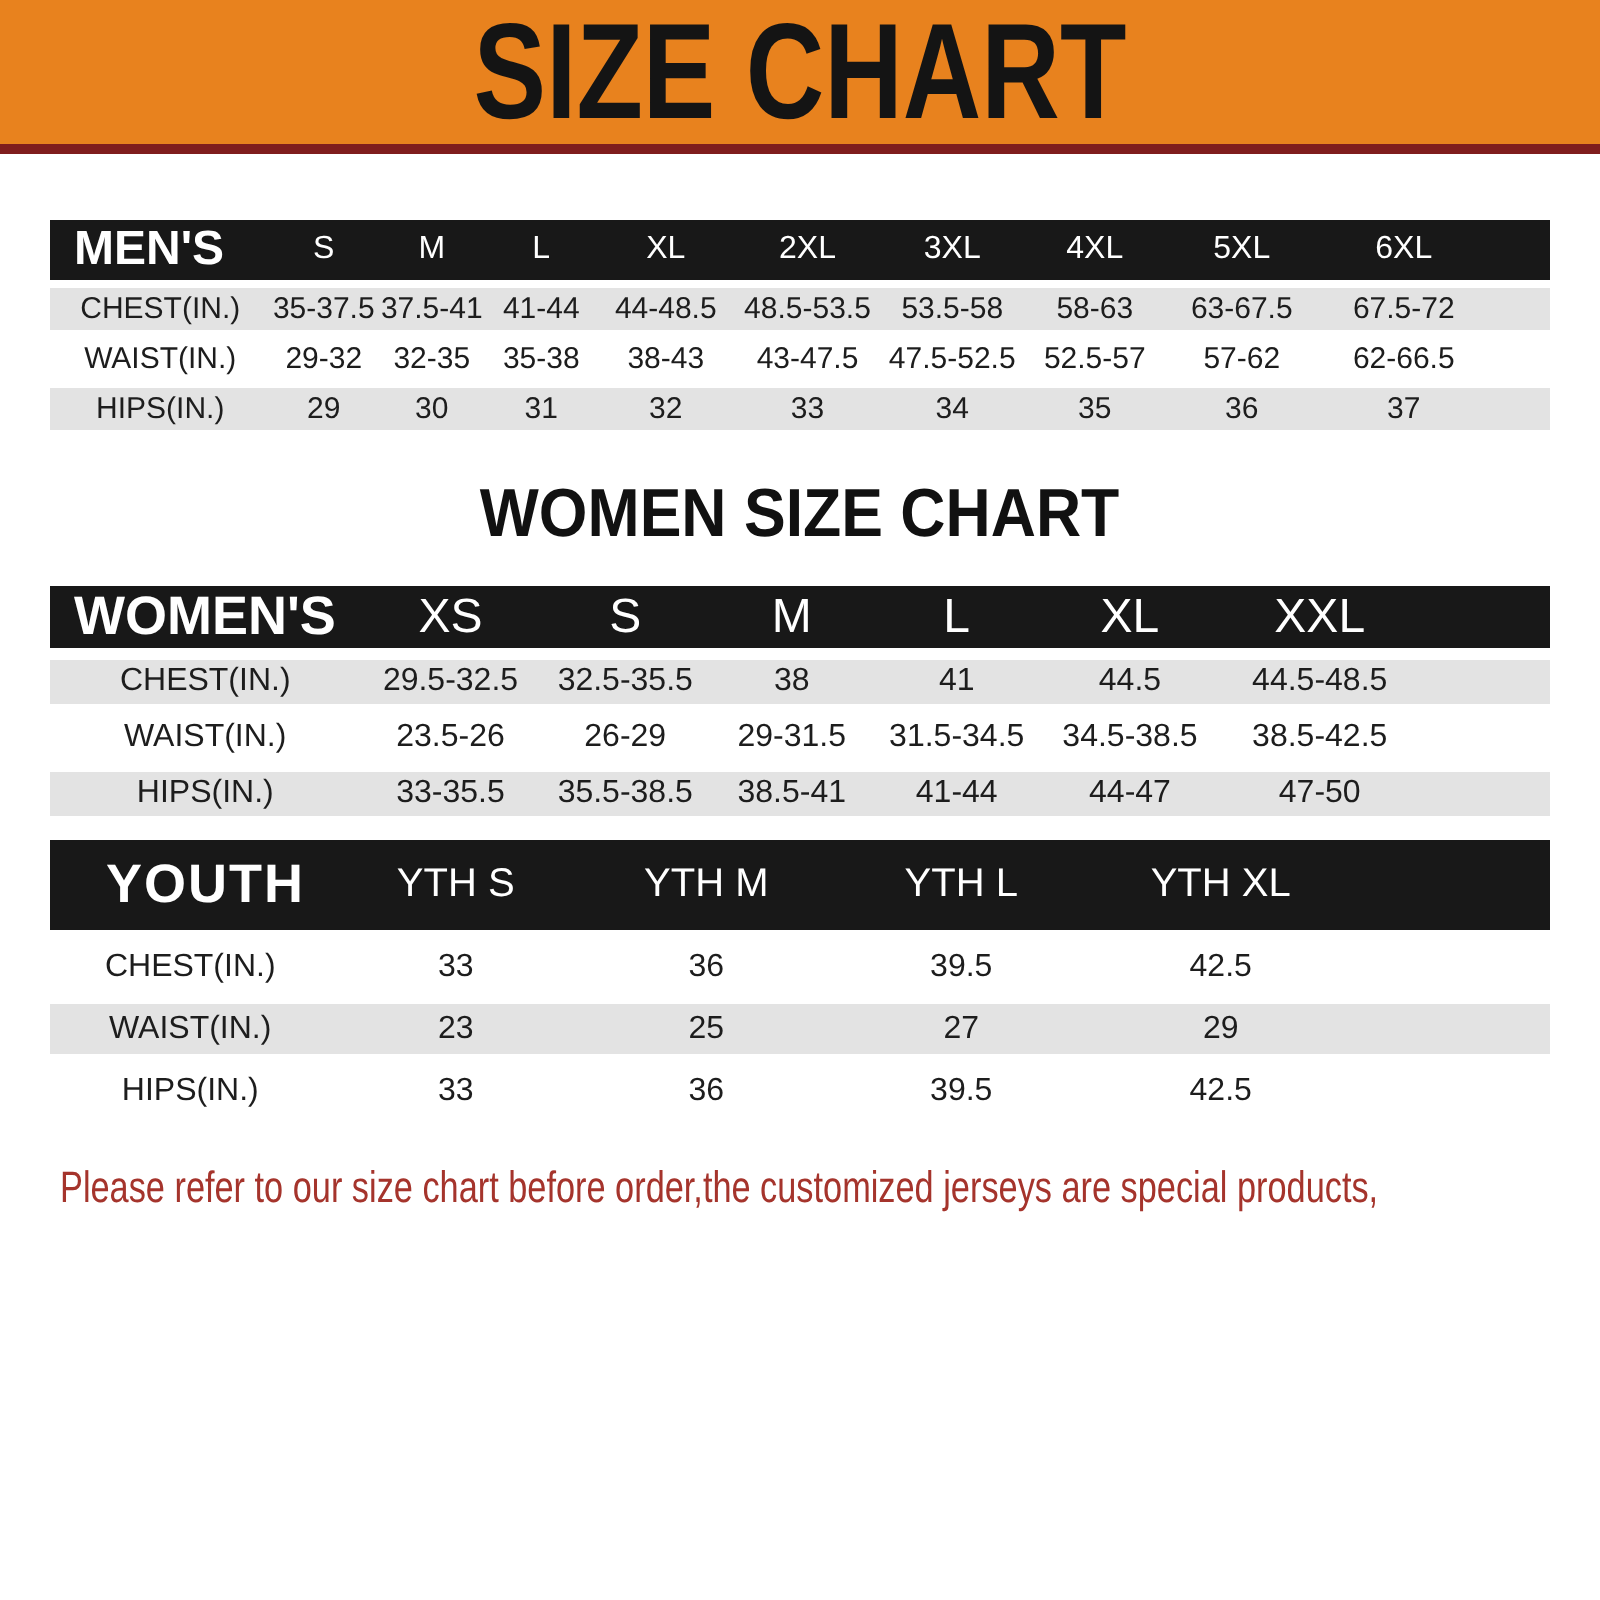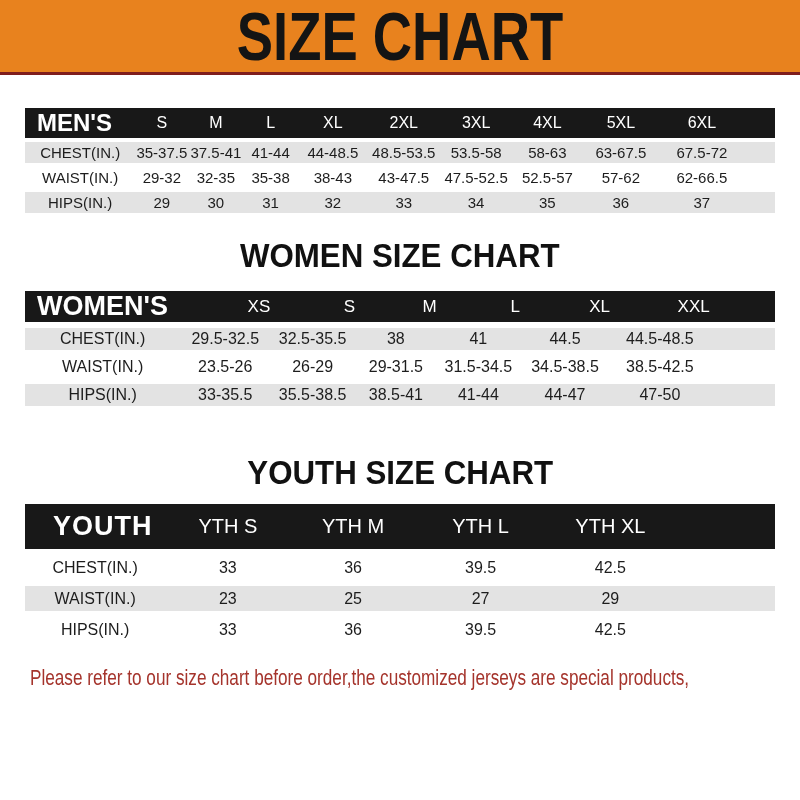--- a/index.html
+++ b/index.html
@@ -3,21 +3,21 @@
 <meta charset="utf-8">
 <style>
   html, body { margin:0; padding:0; background:#ffffff; }
   .page {
     position:relative; width:800px; height:800px; overflow:hidden;
     background:#ffffff; font-family:"Liberation Sans", sans-serif;
   }
   
   .banner {
     height:72px; display:flex; align-items:center; justify-content:center;
-    background:var(--banner-bg,#E8821E); border-bottom:3px solid #7f1d1d;
+    background:var(--banner-bg,#E8821E); border-bottom:5px solid #7f1d1d;
   }
   .banner-title {
     font-size:68px; font-weight:bold; line-height:1; color:var(--banner-fg,#141414);
     display:inline-block; transform:scaleX(0.8); letter-spacing:0px; white-space:nowrap;
   }
   
   .section-heading {
     text-align:center; font-size:34px; line-height:36px; font-weight:bold;
     color:#111; margin:0;
   }
@@ -37,21 +37,21 @@
     text-align:center; padding:0; overflow:hidden; white-space:nowrap;
   }
   th.hdr-label { text-align:left; padding-left:12px; font-weight:bold; }
   .s0 th.hdr { height:30px; }
   .s1 th.hdr { height:28px; }
   .s2 th.hdr { height:45px; }
   .s0 .hdr-label { font-size:24px; }
   .s1 .hdr-label { font-size:27px; }
   .s2 .hdr-label { font-size:27px; letter-spacing:1px;padding-left:28px; }
   .s0 .hdr-size { font-size:16px; }
-  .s1 .hdr-size { font-size:17px;text-align:right; }
+  .s1 .hdr-size { font-size:24px; }
   .s2 .hdr-size { font-size:20px; }
   td {
     text-align:center; padding:0; color:#1d1d1d; overflow:hidden; white-space:nowrap;
   }
   .s0 td { height:21px; font-size:15px; }
   .s1 td { height:22px; font-size:16px; }
   .s2 td { height:25px; font-size:16px; }
   td.shaded { background:var(--row-shaded,#E3E3E3); }
   td.plain  { background:var(--row-plain,#FFFFFF); }
   
@@ -197,21 +197,20 @@
               <td class="cell shaded">38.5-41</td>
               <td class="cell shaded">41-44</td>
               <td class="cell shaded">44-47</td>
               <td class="cell shaded">47-50</td>
               <td class="cell filler shaded"></td>
             </tr>
           </tbody>
         </table>
       </section>
       <section class="s2">
-        <h2 class="section-heading"><span class="heading-text">YOUTH SIZE CHART</span></h2>
         <table class="size-table">
           <colgroup>
             <col style="width: 18.7%;">
             <col style="width: 16.7%;">
             <col style="width: 16.7%;">
             <col style="width: 17.3%;">
             <col style="width: 17.3%;">
             <col style="width: 13.3%;">
           </colgroup>
           <thead>

